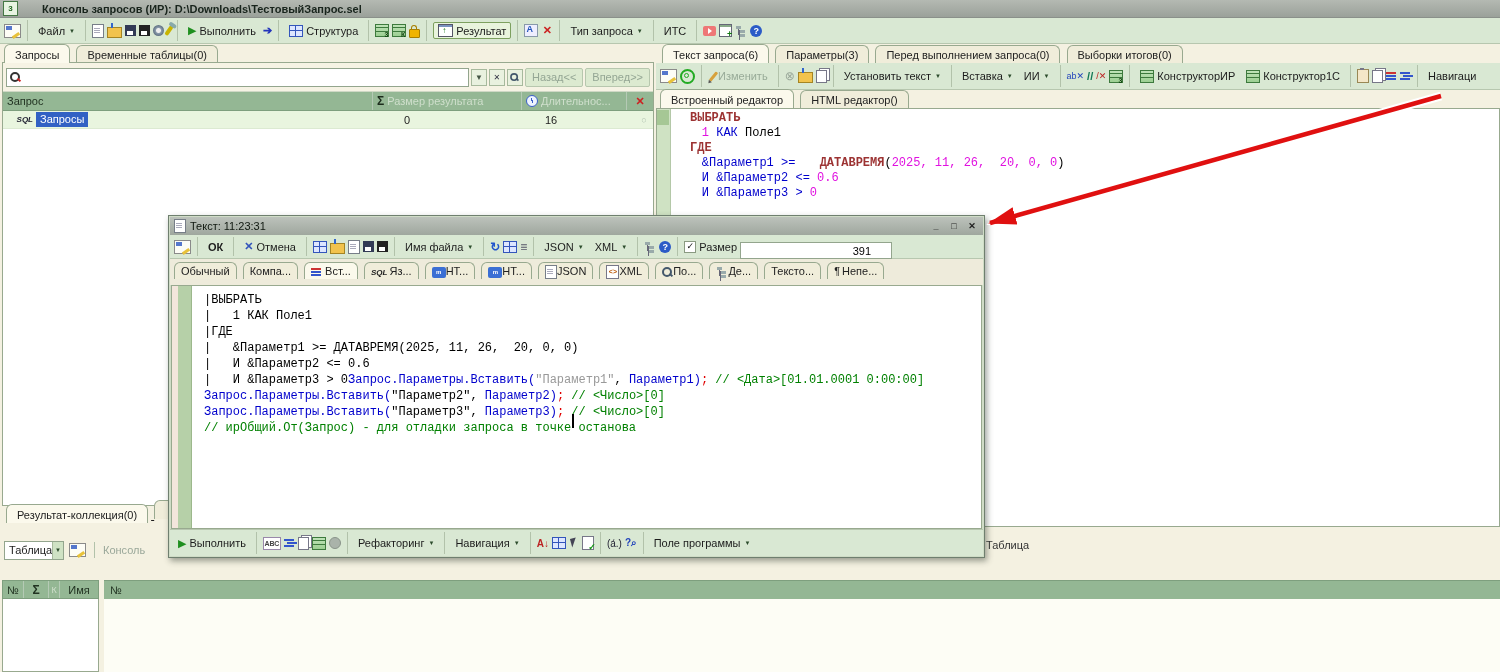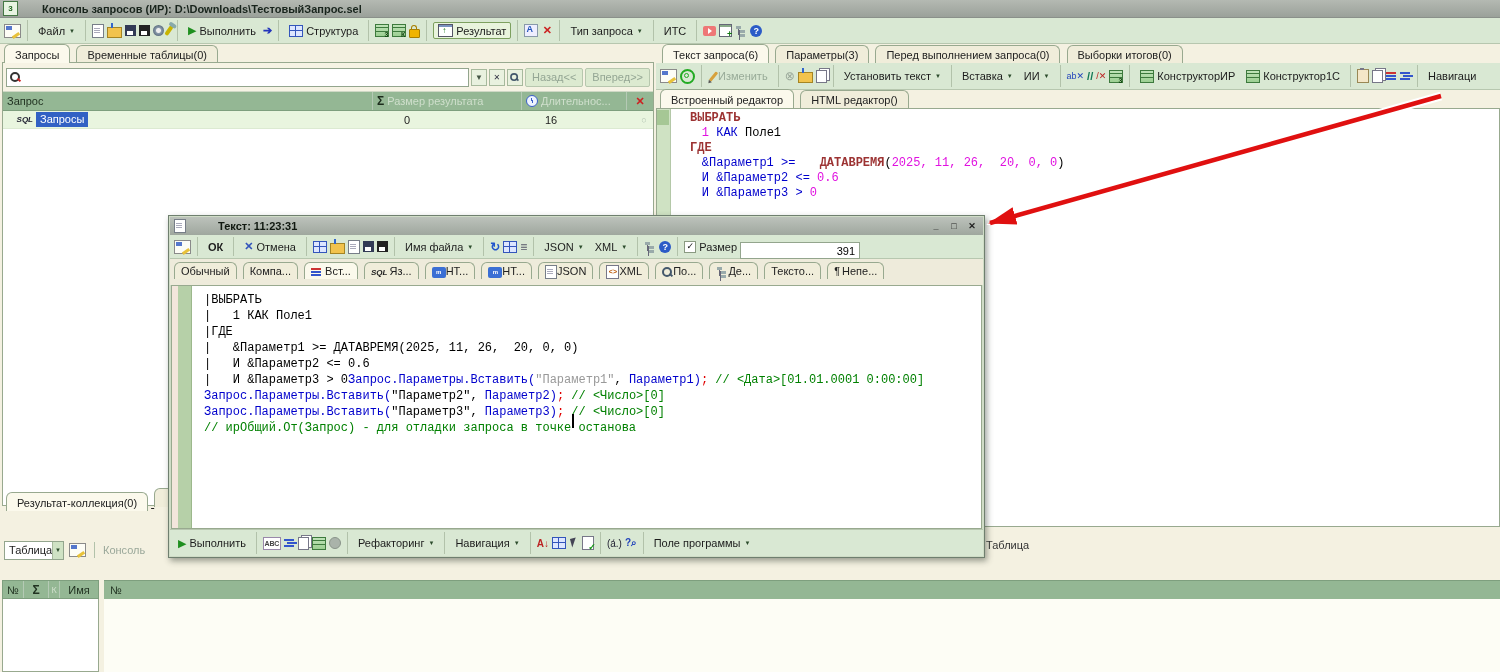--- a/index.html
+++ b/index.html
@@ -110,37 +110,37 @@
   #right-tabs{left:662px;top:44px;height:19px;}
   #right-toolbar{left:656px;top:63px;width:844px;height:26px;overflow:hidden;}
   #right-innertabs{left:660px;top:89px;height:19px;}
   #right-editor{left:656px;top:108px;width:844px;height:419px;background:#fff;border:1px solid #98a98f;box-sizing:border-box;}
   .gutter{position:absolute;left:0;top:0;bottom:0;width:13px;background:#cfe2c3;border-right:1px solid #b4c8a8;}
   .gutter .mark{position:absolute;left:0;top:1px;width:12px;height:15px;background:#a6c795;}
   .code{position:absolute;left:16px;top:2px;right:2px;bottom:2px;font-family:"Liberation Mono","DejaVu Sans Mono",monospace;font-size:12px;line-height:15px;overflow:hidden;}
   .cl{white-space:pre;}
   .c-k{color:#000;} .c-b{color:#0000cc;} .c-kw{color:#9c3333;font-weight:bold;padding-left:17px;} .c-n{color:#e011e0;} .c-g{color:#008000;} .c-r{color:#e00000;} .c-s{color:#999999;}
   
-  #btab{left:6px;top:488px;height:20px;text-decoration:underline;}
+  #btab{left:6px;top:500px;height:20px;text-decoration:underline;}
   #brow1{left:4px;top:540px;height:20px;display:flex;align-items:center;gap:5px;}
   .select{width:60px;height:19px;background:#fff;border:1px solid #93a58d;display:flex;align-items:center;box-sizing:border-box;}
   .select .txt{flex:1;padding-left:4px;}
   #brow2{left:4px;top:562px;height:18px;display:flex;align-items:center;gap:4px;margin-top:24px;}
   #mini-hdr{left:2px;top:580px;width:97px;height:19px;background:#94b794;display:flex;align-items:stretch;color:#223322;border:1px solid #7e9f7e;box-sizing:border-box;}
   #mini-hdr .cell{display:flex;align-items:center;justify-content:center;border-right:1px solid #b5cab5;}
   #mini-body{left:2px;top:599px;width:97px;height:73px;background:#fff;border:1px solid #98a98f;border-top:none;box-sizing:border-box;}
   #main-hdr{left:104px;top:580px;width:1396px;height:19px;background:#94b794;color:#223322;display:flex;align-items:center;padding-left:6px;box-sizing:border-box;border-top:1px solid #7e9f7e;}
   #main-body{left:104px;top:599px;width:1396px;height:73px;background:#fdfdf5;}
   #stroka{left:971px;top:538px;height:14px;display:flex;align-items:center;gap:3px;color:#333;}
   .link-blue{color:#3a5fc8;}
   .txt-dis{color:#9aa89a;}
   
   #dialog{left:168px;top:215px;width:817px;height:343px;background:#cfdcc6;border:1px solid #6f7f6f;box-shadow:2px 3px 6px rgba(40,50,40,.45);z-index:10;box-sizing:border-box;padding:1px;display:flex;flex-direction:column;}
   #dlg-title{height:18px;background:linear-gradient(#bcc2bb,#9fa79e);display:flex;align-items:center;padding:0 4px;gap:4px;flex:none;}
-  #dlg-title .ttl{font-weight:bold;color:#101810;flex:1;margin-left:28px;}
+  #dlg-title .ttl{font-weight:normal;color:#101810;flex:1;}
   .wbtn{width:14px;height:13px;display:flex;align-items:center;justify-content:center;font-size:9px;color:#222;font-weight:bold;}
   #dlg-toolbar{height:23px;flex:none;}
   #dlg-tabs{height:23px;background:#eeebdb;padding:3px 4px 0 4px;flex:none;white-space:nowrap;overflow:hidden;}
   #dlg-tabs .tab{height:15px;line-height:15px;padding:1px 6px 0 6px;}
   #dlg-code{flex:1;position:relative;background:#fff;border:1px solid #98a98f;margin:0 1px;overflow:hidden;}
   #dlg-code .gutter2{position:absolute;left:0;top:0;bottom:0;width:20px;}
   .g-pink{position:absolute;left:0;top:0;bottom:0;width:6px;background:#f3e6dc;}
   .g-green{position:absolute;left:6px;top:0;bottom:0;width:13px;background:#b6d0a8;border-right:1px solid #9cb88c;}
   #dlg-code .code2{position:absolute;left:32px;top:6px;right:2px;bottom:2px;font-family:"Liberation Mono","DejaVu Sans Mono",monospace;font-size:12px;line-height:16px;overflow:hidden;}
   #dlg-footer{height:26px;flex:none;border-top:1px solid #b7c7af;}
@@ -440,21 +440,21 @@
       <span class="tbtn">
           <span>XML</span>
           <span class="dd">▼</span>
         </span>
       <span class="sep"></span>
       <span class="ic ic-tree"></span>
       <span class="ic ic-help">?</span>
       <span class="sep"></span>
       <span class="cb"><span>✓</span></span>
       <span>Размер</span>
-      <input class="inp" style="width: 110px; height: 15px; text-align: right; font: inherit; padding: 0px 4px; margin-top: 8px;" value="391">
+      <input class="inp" style="width: 110px; height: 15px; text-align: right; font: inherit; padding: 0px 20px; margin-top: 8px;" value="391">
     </div>
 
     <div id="dlg-tabs">
       <span class="tab"><span>Обычный</span></span>
       <span class="tab"><span>Компа...</span></span>
       <span class="tab active"><span class="ic ic-bars" style="margin-right:3px"></span><span>Вст...</span></span>
       <span class="tab"><b style="font-size:8px;font-style:italic;margin-right:2px">SQL</b><span>Яз...</span></span>
       <span class="tab"><span class="ic ic-html">m</span><span>НТ...</span></span>
       <span class="tab"><span class="ic ic-html">m</span><span>НТ...</span></span>
       <span class="tab"><span class="ic ic-doc"></span><span>JSON</span></span>

